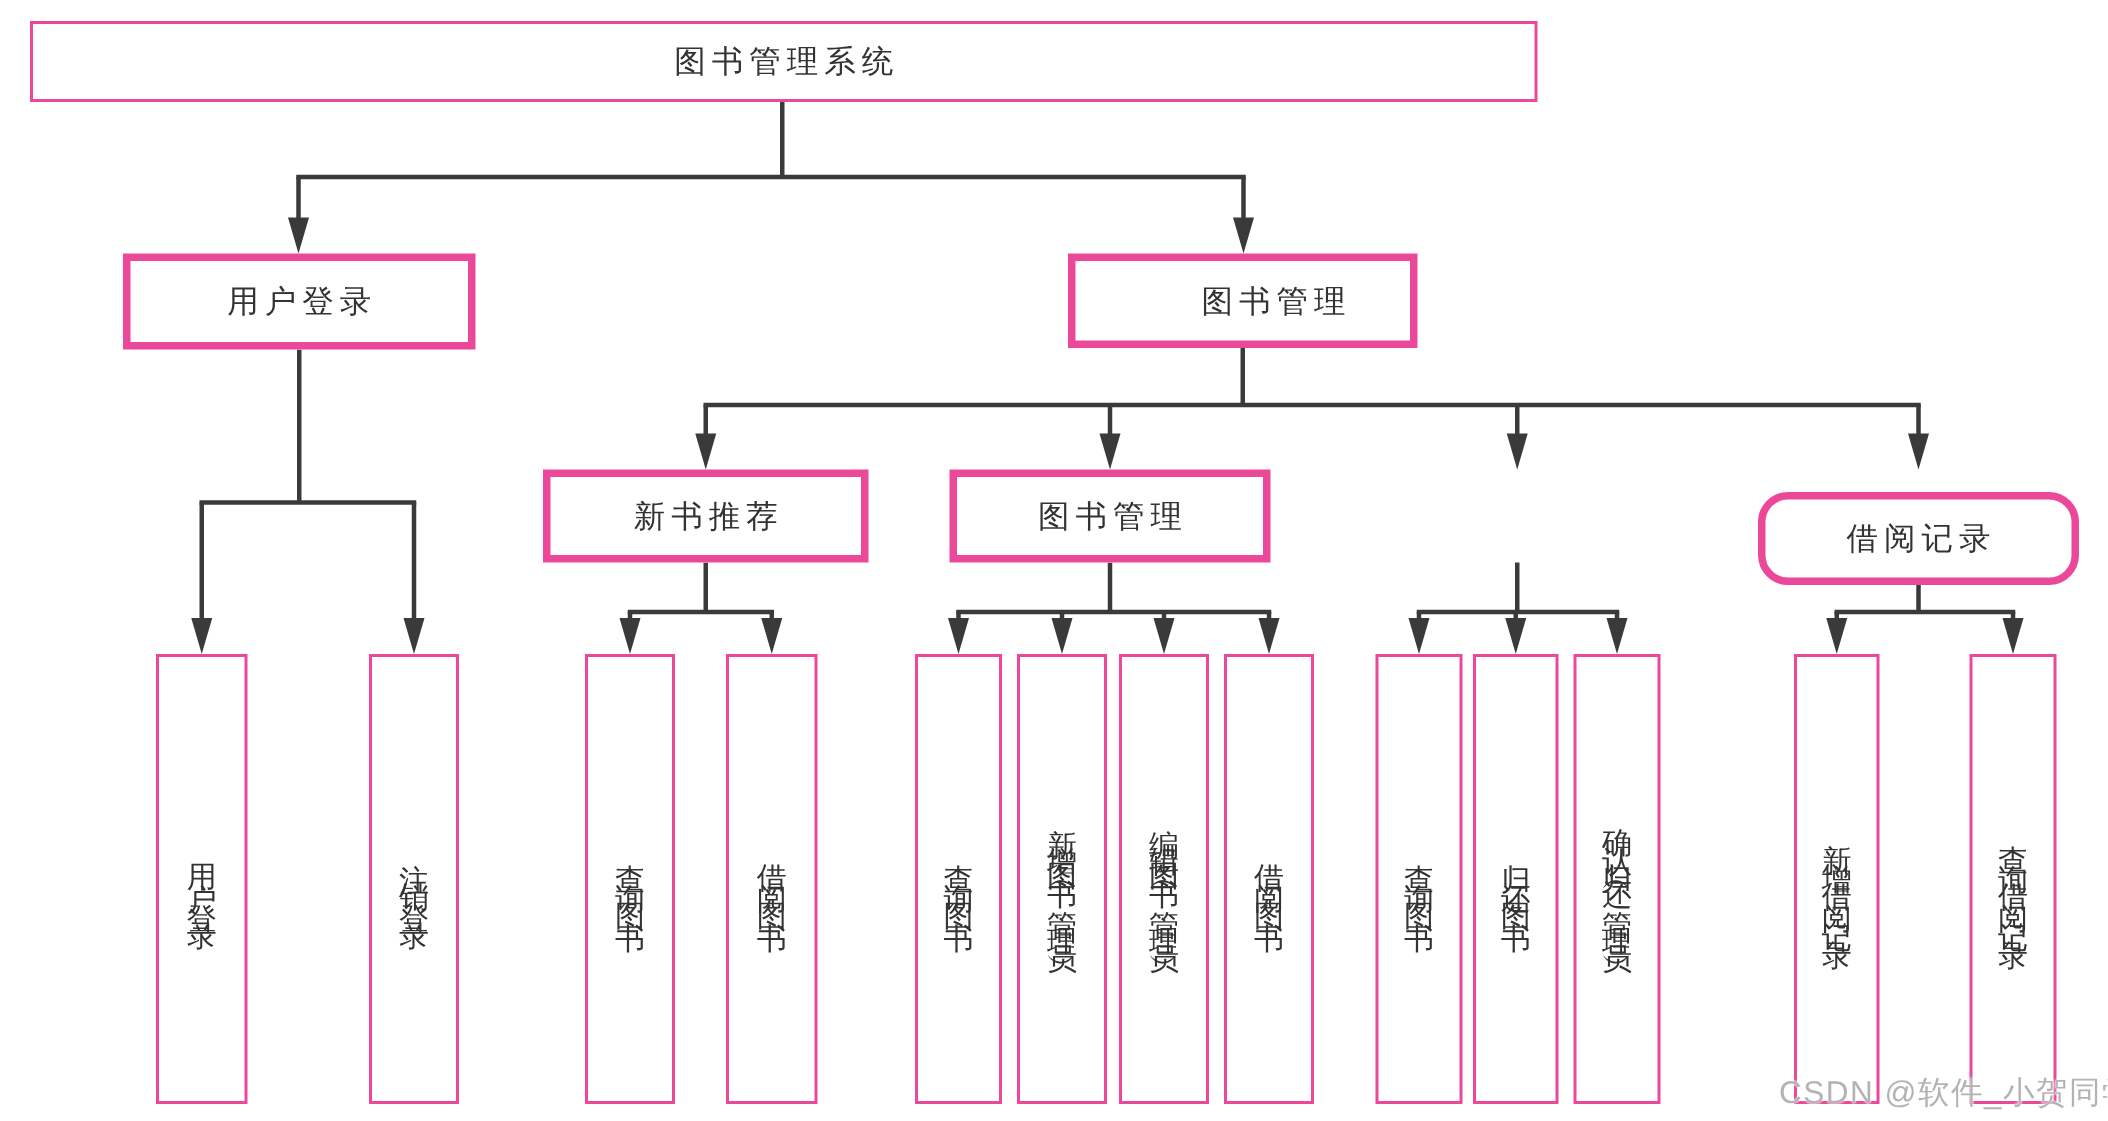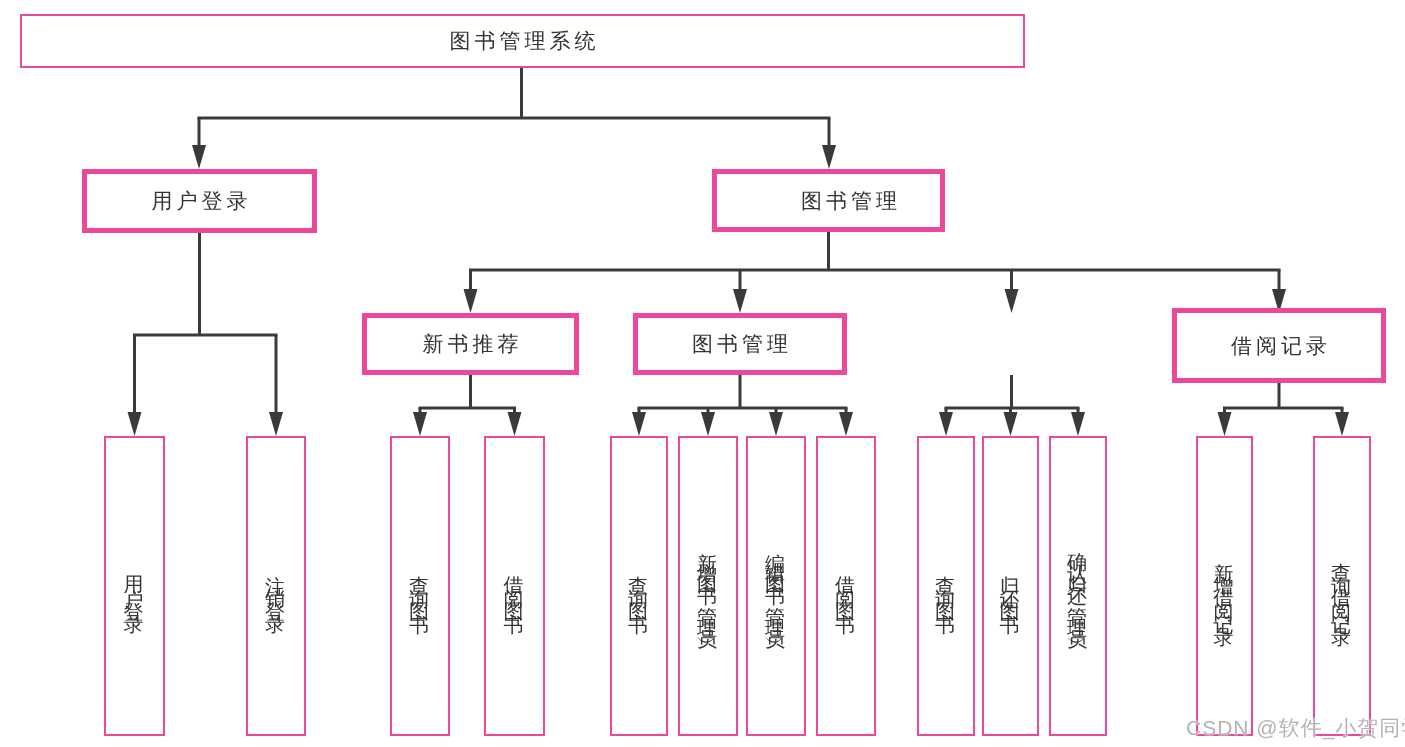--- a/index.html
+++ b/index.html
@@ -49,21 +49,21 @@
   }
   .v.tight { letter-spacing: 11px; }
 
   
   #n-root        { left: 20px;   top: 14px;  width: 1005px; height: 54px; border-width: 2.5px; }
   #n-user-login  { left: 82px;   top: 169px; width: 235px;  height: 64px; }
   #n-book-mgmt   { left: 712px;  top: 169px; width: 233px;  height: 63px; padding-left: 41px; }
   #n-l3-0 { left: 362px;  top: 313px; width: 217px; height: 62px; }
   #n-l3-1 { left: 633px;  top: 313px; width: 214px; height: 62px; }
   #n-l3-2 { left: 904px;  top: 313px; width: 215px; height: 62px; }
-  #n-l3-3 { left: 1172px; top: 308px; width: 214px; height: 75px; }
+  #n-l3-3 { left: 1172px; top: 328px; width: 214px; height: 62px; border-radius: 20px; }
   #n-leaf-0  { left: 104px;  width: 61px; }
   #n-leaf-1  { left: 246px;  width: 60px; }
   #n-leaf-2  { left: 390px;  width: 60px; }
   #n-leaf-3  { left: 484px;  width: 61px; }
   #n-leaf-4  { left: 610px;  width: 58px; }
   #n-leaf-5  { left: 678px;  width: 60px; }
   #n-leaf-6  { left: 746px;  width: 60px; }
   #n-leaf-7  { left: 816px;  width: 60px; }
   #n-leaf-8  { left: 917px;  width: 58px; }
   #n-leaf-9  { left: 982px;  width: 57px; }

